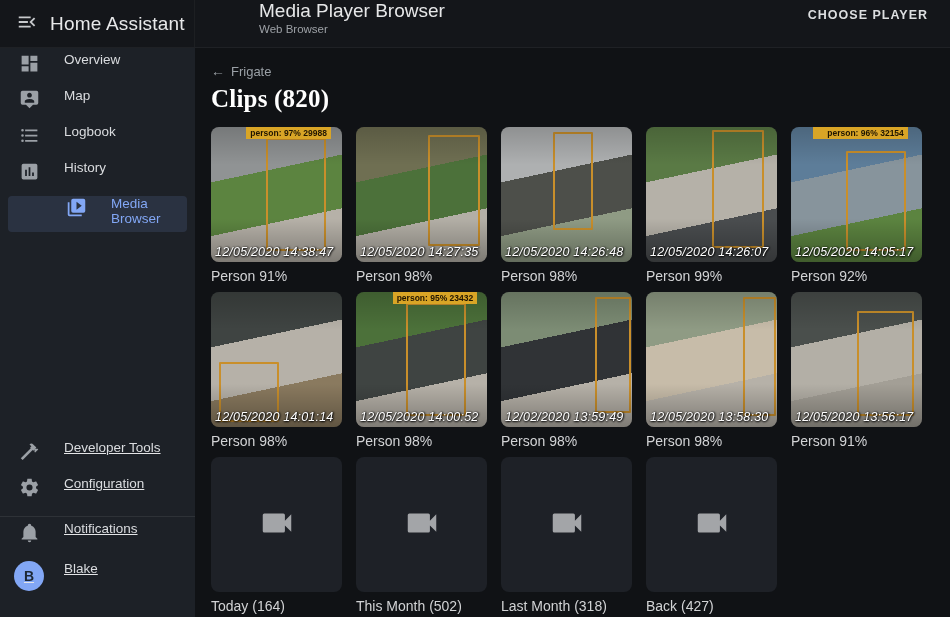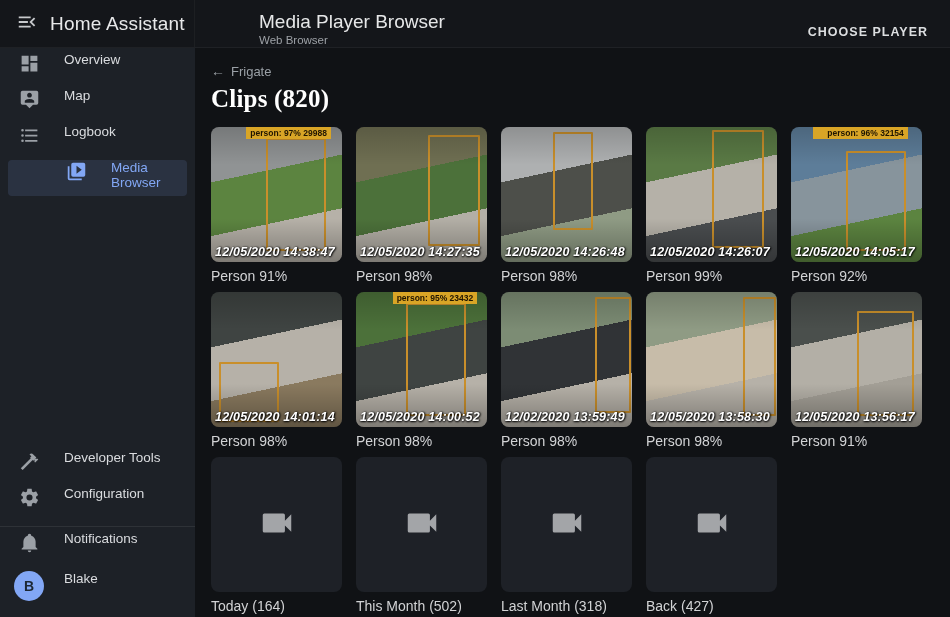--- a/index.html
+++ b/index.html
@@ -17,21 +17,21 @@
     width:950px;height:617px;overflow:hidden;
     font-family:"Liberation Sans", sans-serif;
     background:var(--content-bg);color:#e4e5e7;
     -webkit-font-smoothing:antialiased;
   }
   .app{width:950px;height:617px;display:flex;flex-direction:column;}
 
   
   .toolbar{
     height:48px;flex:0 0 48px;background:var(--header-bg);
-    display:flex;align-items:flex-end;position:relative;
+    display:flex;align-items:flex-start;position:relative;
     border-bottom:1px solid rgba(255,255,255,0.05);
   }
   .toolbar-left{
     width:195px;flex:0 0 195px;height:100%;display:flex;align-items:center;
     border-right:1px solid rgba(255,255,255,0.04);
   }
   .menu-btn{
     background:none;border:none;padding:4px;margin:0 8px 0 12px;cursor:pointer;
     display:flex;align-items:center;justify-content:center;
   }
@@ -55,21 +55,21 @@
   .side-item{
     height:36px;margin:0 8px;border-radius:4px;display:flex;
     cursor:pointer;color:#dadcdf;font-size:13.5px;font-weight:500;
   }
   .side-item .icn{width:22px;height:22px;margin:0 24px 0 10px;display:flex;align-items:center;justify-content:center;}
   .side-item .icn svg{width:21px;height:21px;fill:#9ba0a6;}
   .side-item.selected{background:rgba(130,167,245,0.13);color:var(--accent);padding-left:48px;}
   .side-item.selected .icn svg{fill:var(--accent);}
   .side-spacer{flex:1;}
   .side-divider{height:1px;background:rgba(255,255,255,0.08);margin:4px 0;}
-  .side-bottom{padding-bottom:6px;}
+  .side-bottom{padding-bottom:16px;text-decoration:underline;}
   .row-40{height:40px;}
   .avatar{
     width:30px;height:30px;border-radius:50%;background:var(--accent);
     color:#1c2733;font-size:14px;font-weight:700;
     display:flex;align-items:center;justify-content:center;
     margin:0 20px 0 6px;flex:0 0 30px;
   }
 
   
   .content{flex:1;background:var(--content-bg);padding:14px 0 0 16px;overflow:hidden;}
@@ -93,21 +93,21 @@
     background:linear-gradient(180deg,rgba(0,0,0,.18),rgba(0,0,0,0) 28%,rgba(0,0,0,0) 68%,rgba(0,0,0,.30));
     pointer-events:none;
   }
   .det-box{position:absolute;border:2px solid var(--det);border-radius:1px;}
   .chip{
     position:absolute;top:0;background:var(--chip-bg);color:#201500;
     font-size:8.5px;font-weight:700;padding:1px 4px;white-space:nowrap;z-index:2;
   }
   .stamp{
     position:absolute;left:4px;bottom:3px;z-index:2;
-    color:#fff;font-size:12.5px;font-weight:700;font-style:italic;letter-spacing:.2px;
+    color:#fff;font-size:12.5px;font-weight:400;font-style:italic;letter-spacing:.2px;
     text-shadow:0 1px 2px #000,1px 0 2px #000;white-space:nowrap;
   }
   .caption{margin-top:6px;font-size:14px;color:#d2d3d5;}
   .folder-thumb{
     width:131px;height:135px;border-radius:8px;background:var(--card-bg);
     display:flex;align-items:center;justify-content:center;
   }
   .folder-thumb svg{width:38px;height:38px;fill:#a3a5a8;}
 </style>
 </head>
@@ -157,20 +157,28 @@
 
   <div class="side-item">
     <span class="icn">
               <svg viewBox="0 0 24 24">
                 <path d="M7,5H21V7H7V5M7,13V11H21V13H7M4,4.5A1.5,1.5 0 0,1 5.5,6A1.5,1.5 0 0,1 4,7.5A1.5,1.5 0 0,1 2.5,6A1.5,1.5 0 0,1 4,4.5M4,10.5A1.5,1.5 0 0,1 5.5,12A1.5,1.5 0 0,1 4,13.5A1.5,1.5 0 0,1 2.5,12A1.5,1.5 0 0,1 4,10.5M7,19V17H21V19H7M4,16.5A1.5,1.5 0 0,1 5.5,18A1.5,1.5 0 0,1 4,19.5A1.5,1.5 0 0,1 2.5,18A1.5,1.5 0 0,1 4,16.5Z"></path>
               </svg>
             </span>
     <span class="lbl">Logbook</span>
   </div>
 
+  <div class="side-item">
+    <span class="icn">
+              <svg viewBox="0 0 24 24">
+                <path d="M19,3H5A2,2 0 0,0 3,5V19A2,2 0 0,0 5,21H19A2,2 0 0,0 21,19V5A2,2 0 0,0 19,3M9,17H7V10H9V17M13,17H11V7H13V17M17,17H15V13H17V17Z"></path>
+              </svg>
+            </span>
+    <span class="lbl">History</span>
+  </div>
 
   <div class="side-item selected">
     <span class="icn">
               <svg viewBox="0 0 24 24">
                 <path d="M4,6H2V20A2,2 0 0,0 4,22H18V20H4V6M20,2H8A2,2 0 0,0 6,4V16A2,2 0 0,0 8,18H20A2,2 0 0,0 22,16V4A2,2 0 0,0 20,2M12,14.5V5.5L18,10L12,14.5Z"></path>
               </svg>
             </span>
     <span class="lbl">Media Browser</span>
   </div>
 </nav>

